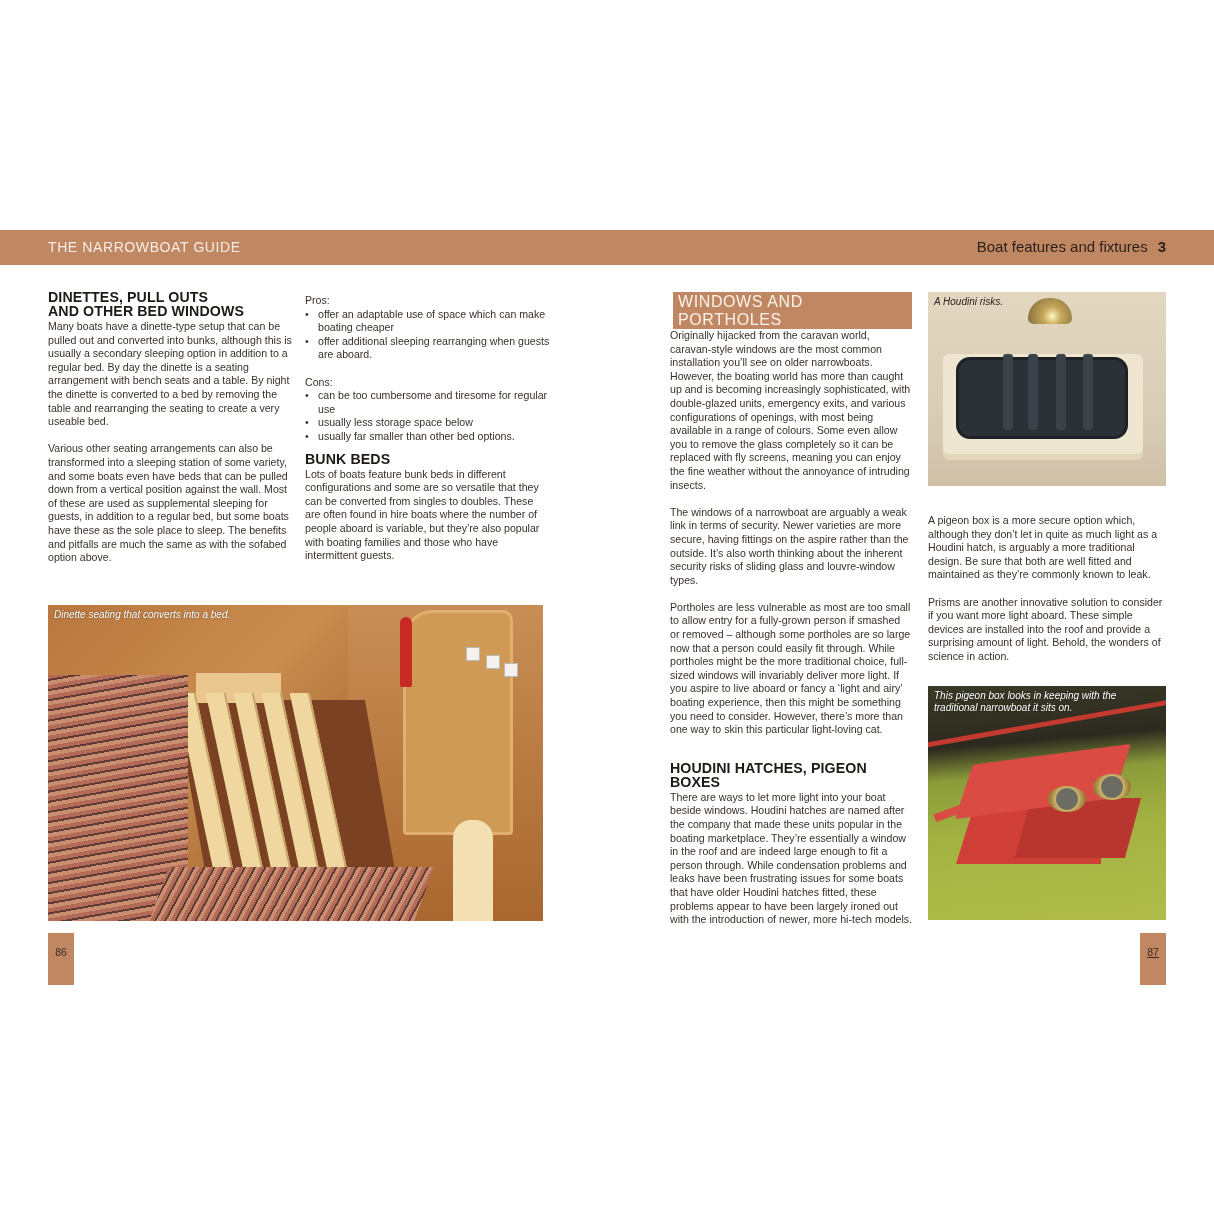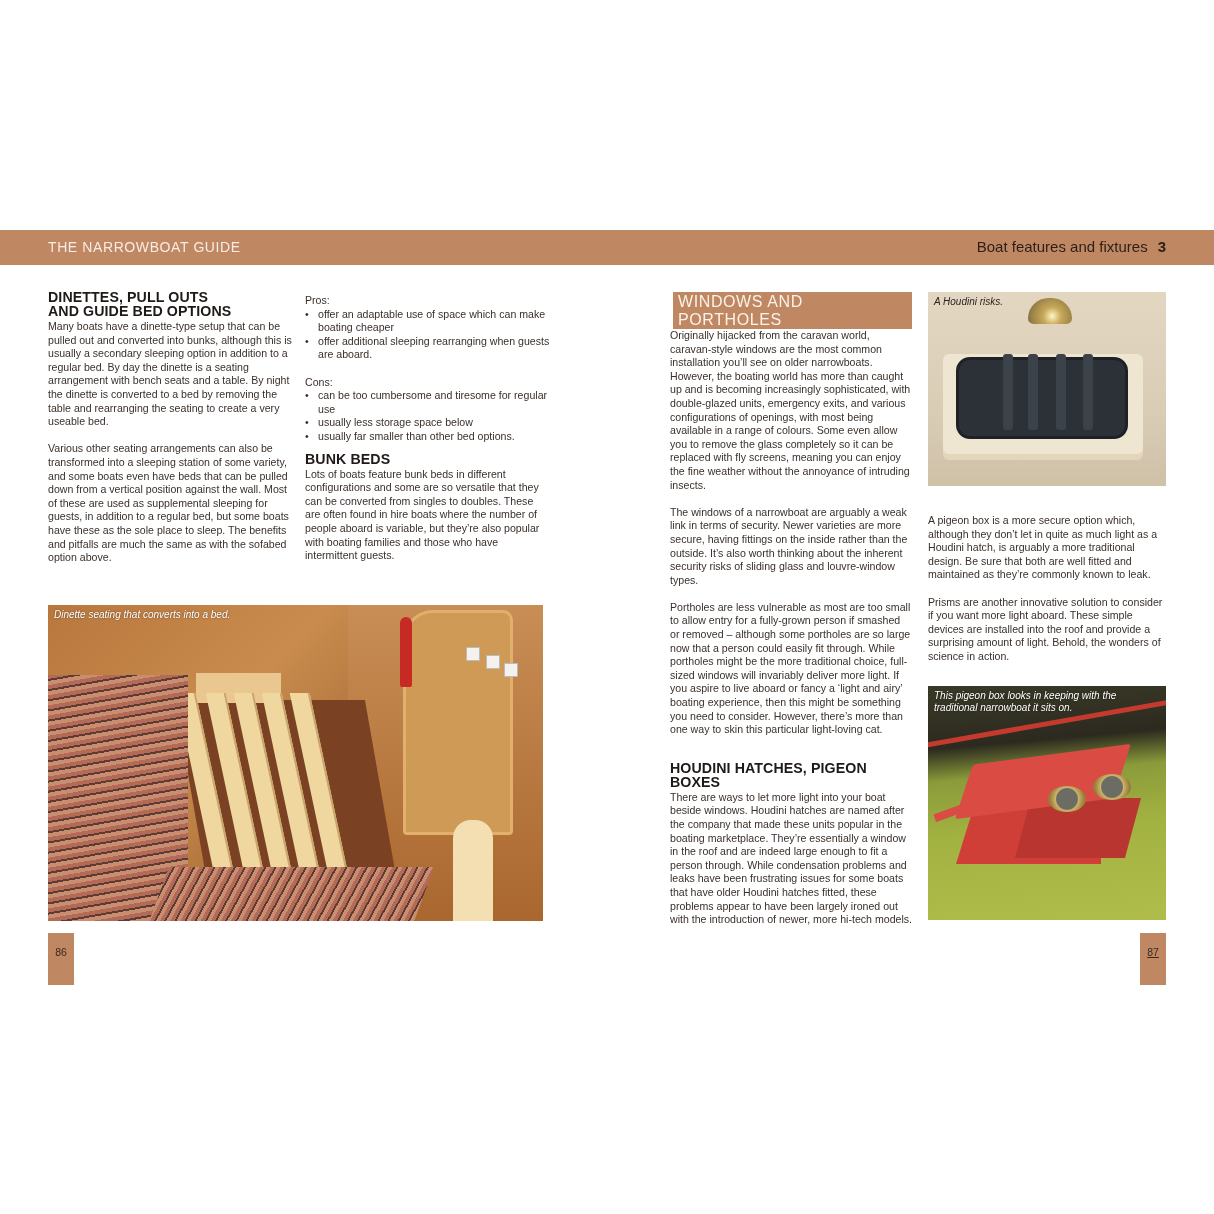--- a/index.html
+++ b/index.html
@@ -98,21 +98,21 @@
 
 <div class="header-band"></div>
 <div class="header-left">THE NARROWBOAT GUIDE</div>
 <div class="header-right">
   <span>Boat features and fixtures</span><span class="chap">3</span>
 </div>
 
 <div class="col" style="left:48px; top:290px; width:244px;">
   <h2 class="sec">
     <span class="label">DINETTES, PULL OUTS</span>
-    <span class="label">AND GUIDE BED OPTIONS</span>
+    <span class="label">AND OTHER BED WINDOWS</span>
   </h2>
   <p>Many boats have a dinette-type setup that can be pulled out and converted into bunks, although this is usually a secondary sleeping option in addition to a regular bed. By day the dinette is a seating arrangement with bench seats and a table. By night the dinette is converted to a bed by removing the table and rearranging the seating to create a very useable bed.</p>
   <p>Various other seating arrangements can also be transformed into a sleeping station of some variety, and some boats even have beds that can be pulled down from a vertical position against the wall. Most of these are used as supplemental sleeping for guests, in addition to a regular bed, but some boats have these as the sole place to sleep. The benefits and pitfalls are much the same as with the sofabed option above.</p>
 </div>
 
 <div class="col" style="left:305px; top:294px; width:245px;">
   <span class="label">Pros:</span>
   <ul class="bullets">
     <li>offer an adaptable use of space which can make boating cheaper</li>
     <li>offer additional sleeping rearranging when guests are aboard.</li>
@@ -147,21 +147,21 @@
   <div class="caption">Dinette seating that converts into a bed.</div>
 </div>
 
 <div class="page-tab" style="left:48px; top:933px;">
   <span>86</span>
 </div>
 
 <div class="col" style="left:670px; top:292px; width:242px;">
   <h2 class="sec-boxed" style="margin-left:3px;">WINDOWS AND PORTHOLES</h2>
   <p>Originally hijacked from the caravan world, caravan-style windows are the most common installation you’ll see on older narrowboats. However, the boating world has more than caught up and is becoming increasingly sophisticated, with double-glazed units, emergency exits, and various configurations of openings, with most being available in a range of colours. Some even allow you to remove the glass completely so it can be replaced with fly screens, meaning you can enjoy the fine weather without the annoyance of intruding insects.</p>
-  <p>The windows of a narrowboat are arguably a weak link in terms of security. Newer varieties are more secure, having fittings on the inside rather than the outside. It’s also worth thinking about the inherent security risks of sliding glass and louvre-window types.</p>
+  <p>The windows of a narrowboat are arguably a weak link in terms of security. Newer varieties are more secure, having fittings on the aspire rather than the outside. It’s also worth thinking about the inherent security risks of sliding glass and louvre-window types.</p>
   <p style="margin-bottom:24px;">Portholes are less vulnerable as most are too small to allow entry for a fully-grown person if smashed or removed – although some portholes are so large now that a person could easily fit through. While portholes might be the more traditional choice, full-sized windows will invariably deliver more light. If you aspire to live aboard or fancy a ‘light and airy’ boating experience, then this might be something you need to consider. However, there’s more than one way to skin this particular light-loving cat.</p>
   <h2 class="sec">HOUDINI HATCHES, PIGEON BOXES</h2>
   <p>There are ways to let more light into your boat beside windows. Houdini hatches are named after the company that made these units popular in the boating marketplace. They’re essentially a window in the roof and are indeed large enough to fit a person through. While condensation problems and leaks have been frustrating issues for some boats that have older Houdini hatches fitted, these problems appear to have been largely ironed out with the introduction of newer, more hi-tech models.</p>
 </div>
 
 <div class="photo houdini">
   <div class="h-dome"></div>
   <div class="h-base"></div>
   <div class="h-window"></div>
   <div class="h-bar" style="left:75px;"></div>

